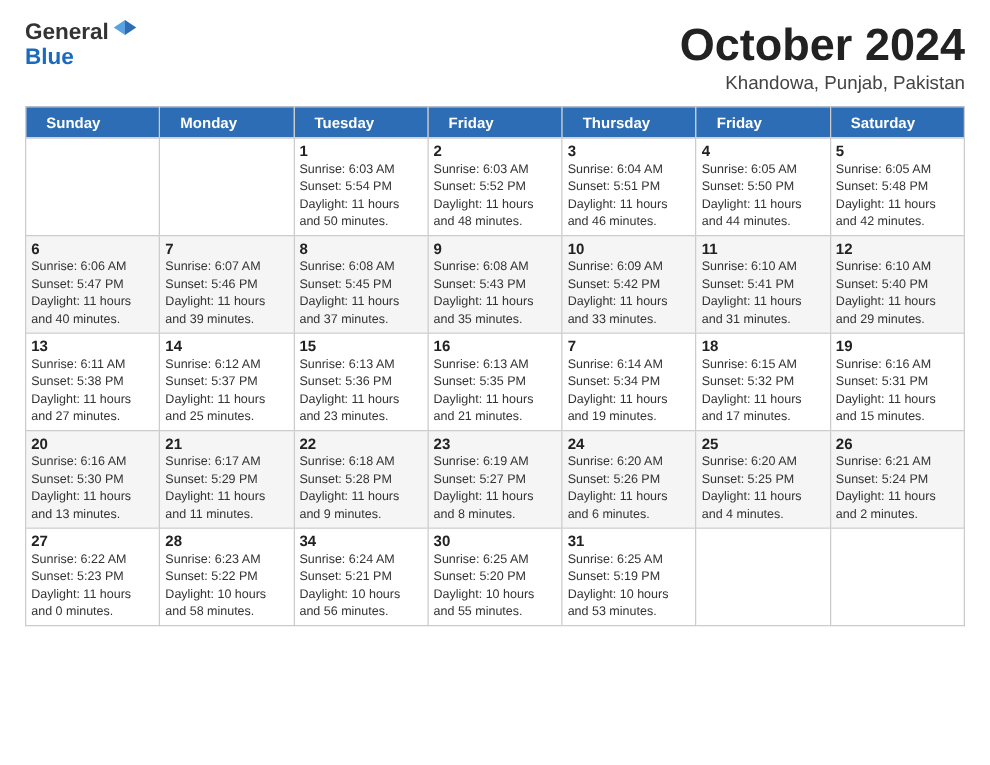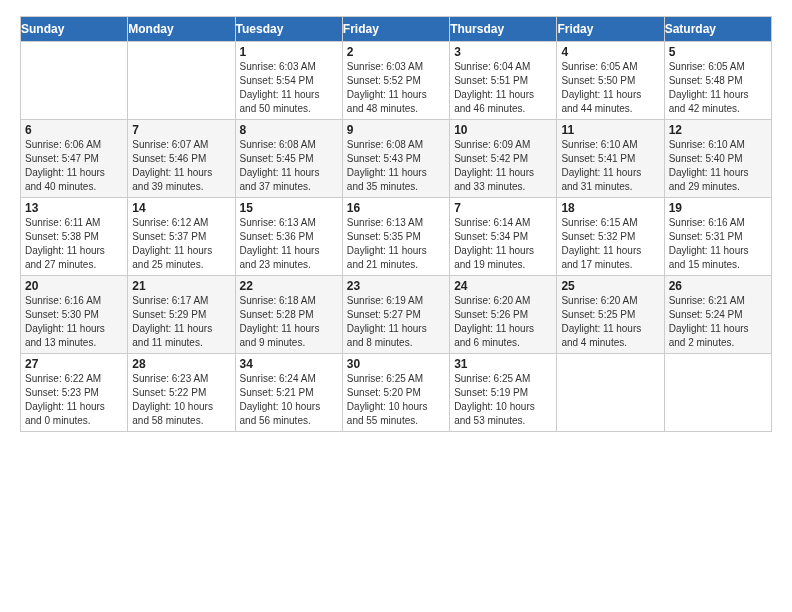--- a/index.html
+++ b/index.html
@@ -61,21 +61,21 @@
     table {
       width: 100%;
       border-collapse: collapse;
       table-layout: fixed;
     }
     thead tr th {
       background-color: #2d6db5;
       color: #fff;
       font-size: 12px;
       font-weight: bold;
-      padding: 5px 0;
+      padding: 5px 16px;
       text-align: left;
       border: 1px solid #ccc;
     }
     tbody tr td {
       border: 1px solid #ccc;
       vertical-align: top;
       padding: 3px 4px;
       font-size: 9.5px;
       color: #222;
       height: 78px;
@@ -96,20 +96,40 @@
       color: #333;
     }
     .empty-cell {
       background: #fff !important;
     }
   </style>
 </head>
 <body>
 
 <div class="page">
+  <div class="header">
+    <div class="logo">
+      <div>
+        <div style="display:flex;align-items:center;">
+          <span class="logo-text-general">General</span>
+          <svg class="logo-icon" viewBox="0 0 22 22">
+            <polygon points="11,2 20,8 11,14" fill="#2d6db5"></polygon>
+            <polygon points="11,2 2,8 11,14" fill="#5ba3e0"></polygon>
+          </svg>
+        </div>
+        <div>
+          <span class="logo-text-blue">Blue</span>
+        </div>
+      </div>
+    </div>
+    <div class="title-block">
+      <div class="month-title">October 2024</div>
+      <div class="location-title">Khandowa, Punjab, Pakistan</div>
+    </div>
+  </div>
 
   <table>
     <thead>
       <tr>
       <th>Sunday</th>
           <th>Monday</th>
           <th>Tuesday</th>
           <th>Friday</th>
           <th>Thursday</th>
           <th>Friday</th>

